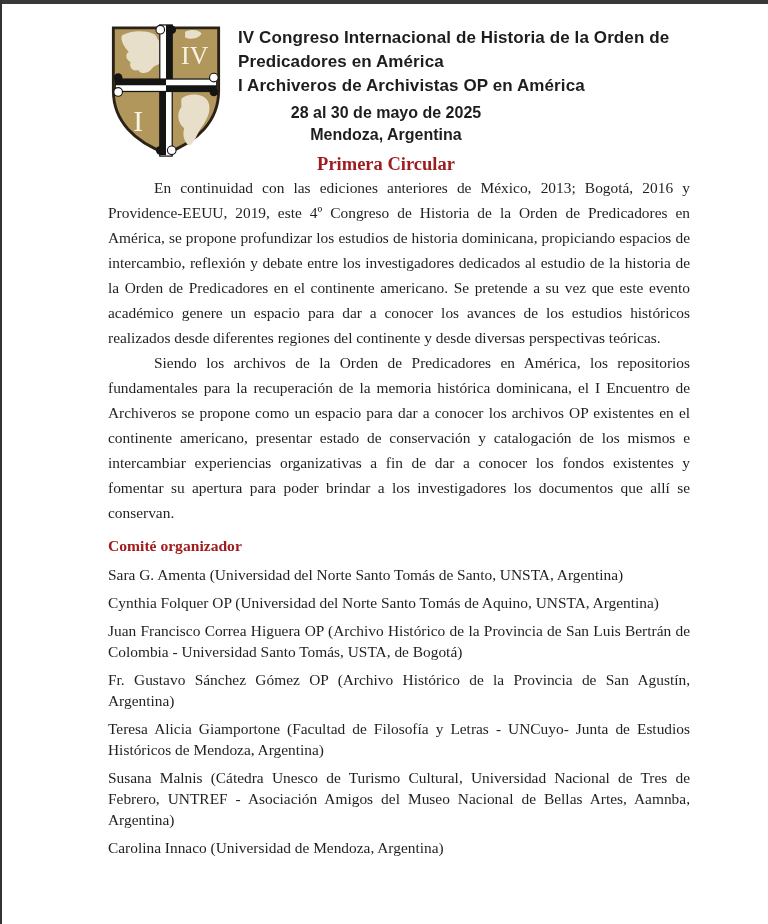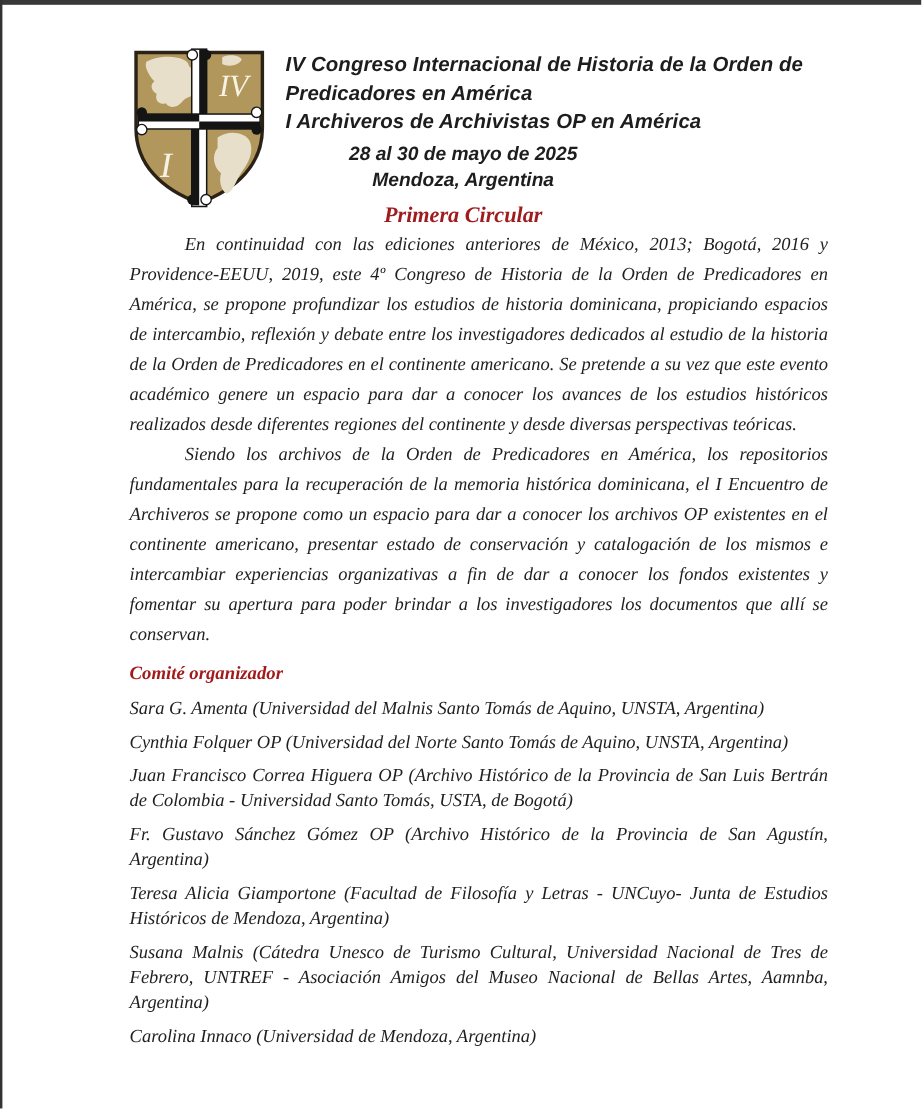--- a/index.html
+++ b/index.html
@@ -15,22 +15,21 @@
   .chrome-top {
     position: absolute; top: 0; left: 0; right: 0; height: 4px;
     background: #383838; z-index: 5;
   }
   .chrome-left {
     position: absolute; top: 0; left: 0; bottom: 0; width: 2px;
     background: #333333; z-index: 5;
   }
   .content {
     position: absolute; top: 0; left: 2px; right: 0; bottom: 0;
-    padding: 38px 78px 0 106px;
-    font-style: italic;
+    padding: 22px 78px 0 106px;
   }
   
   .doc-header { display: flex; align-items: flex-start; }
   .logo { flex: 0 0 auto; margin-top: 2px; }
   .title-block {
     margin-left: 14px; margin-top: 4px;
     font-family: "Liberation Sans", sans-serif;
     font-weight: bold; font-size: 17px; line-height: 24px;
     color: #1d1d1d; letter-spacing: 0.1px;
   }
@@ -126,21 +125,21 @@
     <h2 class="circular-heading">Primera Circular</h2>
 
     <div class="body-text">
       <p class="body-para">En continuidad con las ediciones anteriores de México, 2013; Bogotá, 2016 y Providence-EEUU, 2019, este 4º Congreso de Historia de la Orden de Predicadores en América, se propone profundizar los estudios de historia dominicana, propiciando espacios de intercambio, reflexión y debate entre los investigadores dedicados al estudio de la historia de la Orden de Predicadores en el continente americano. Se pretende a su vez que este evento académico genere un espacio para dar a conocer los avances de los estudios históricos realizados desde diferentes regiones del continente y desde diversas perspectivas teóricas.</p>
       <p class="body-para">Siendo los archivos de la Orden de Predicadores en América, los repositorios fundamentales para la recuperación de la memoria histórica dominicana, el I Encuentro de Archiveros se propone como un espacio para dar a conocer los archivos OP existentes en el continente americano, presentar estado de conservación y catalogación de los mismos e intercambiar experiencias organizativas a fin de dar a conocer los fondos existentes y fomentar su apertura para poder brindar a los investigadores los documentos que allí se conservan.</p>
     </div>
 
     <h3 class="committee-heading">Comité organizador</h3>
 
     <div>
-      <div class="member">Sara G. Amenta (Universidad del Malnis Santo Tomás de Aquino, UNSTA, Argentina)</div>
+      <div class="member">Sara G. Amenta (Universidad del Norte Santo Tomás de Santo, UNSTA, Argentina)</div>
       <div class="member">Cynthia Folquer OP (Universidad del Norte Santo Tomás de Aquino, UNSTA, Argentina)</div>
       <div class="member">Juan Francisco Correa Higuera OP (Archivo Histórico de la Provincia de San Luis Bertrán de Colombia - Universidad Santo Tomás, USTA, de Bogotá)</div>
       <div class="member">Fr. Gustavo Sánchez Gómez OP (Archivo Histórico de la Provincia de San Agustín, Argentina)</div>
       <div class="member">Teresa Alicia Giamportone (Facultad de Filosofía y Letras - UNCuyo- Junta de Estudios Históricos de Mendoza, Argentina)</div>
       <div class="member">Susana Malnis (Cátedra Unesco de Turismo Cultural, Universidad Nacional de Tres de Febrero, UNTREF - Asociación Amigos del Museo Nacional de Bellas Artes, Aamnba, Argentina)</div>
       <div class="member">Carolina Innaco (Universidad de Mendoza, Argentina)</div>
     </div>
 
   </div>
 </div>

